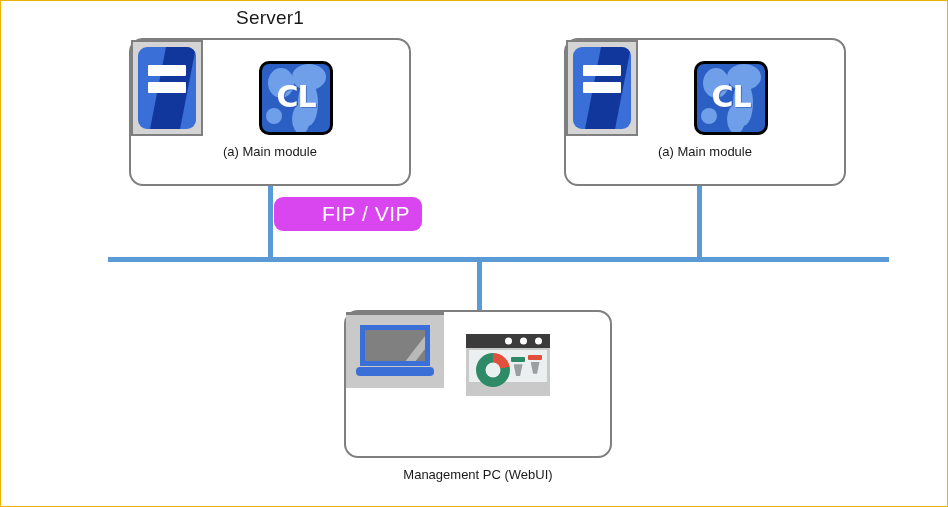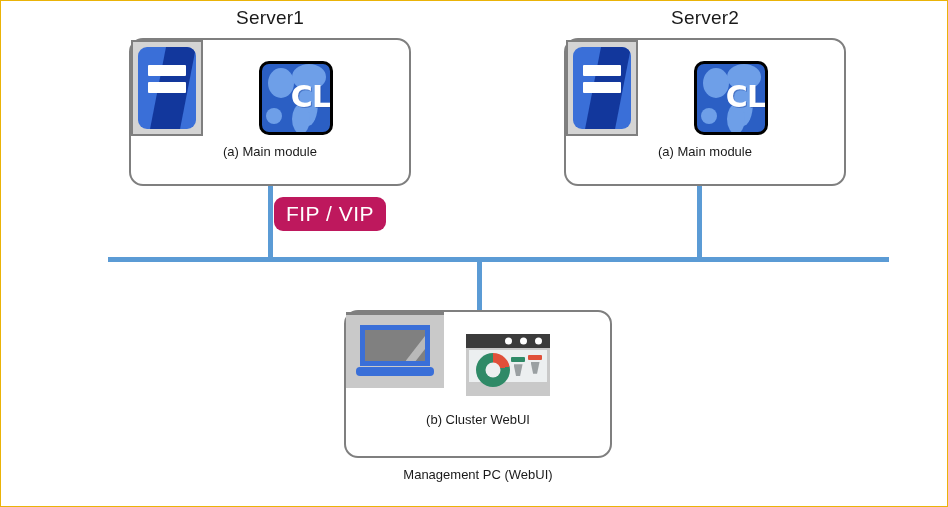--- a/index.html
+++ b/index.html
@@ -53,28 +53,29 @@
   }
   .vline {
     position: absolute;
     background: #5b9bd5;
     width: 5px;
   }
 
   
   .badge {
     position: absolute;
-    background: #be185d;
+    background: #d946ef;
     color: #ffffff;
     border-radius: 9px;
     font-size: 21px;
     display: flex;
     align-items: center;
     justify-content: center;
     letter-spacing: 0.5px;
+    padding-left: 36px;
   }
 
   
   .server-icon {
     position: absolute;
     background: #d4d4d4;
     border: 2px solid #7f7f7f;
     box-sizing: border-box;
     padding: 5px;
   }
@@ -118,21 +119,21 @@
   .cl-logo .blob {
     position: absolute;
     background: #6e9fe8;
     border-radius: 50%;
   }
   .cl-logo .cl-text {
     position: absolute;
     left: 0; right: 0;
     top: 50%;
     transform: translateY(-52%);
-    text-align: right;
+    text-align: center;
     font-family: "DejaVu Sans", sans-serif;
     font-weight: bold;
     color: #ffffff;
     font-size: 30px;
     letter-spacing: -1px;
     line-height: 1;
     text-shadow: 1px 1px 0 rgba(40,80,170,.55);
   }
 
   
@@ -253,21 +254,20 @@
     <div class="blob" style="left:6px; top:4px; width:26px; height:30px;"></div>
     <div class="blob" style="left:30px; top:0px; width:34px; height:26px;"></div>
     <div class="blob" style="left:36px; top:16px; width:20px; height:46px;"></div>
     <div class="blob" style="left:30px; top:40px; width:18px; height:30px;"></div>
     <div class="blob" style="left:4px; top:44px; width:16px; height:16px;"></div>
     <div class="cl-text">CL</div>
   </div>
 
   <div class="caption" style="left:130px; top:143px; width:278px;">(a) Main module</div>
 
-  <div class="node-title" style="left:563px; top:6px; width:282px;">Server2</div>
 
   <div class="box" style="left:563px; top:37px; width:282px; height:148px;"></div>
 
   <div class="server-icon" style="left:565px; top:39px; width:72px; height:96px;">
     <div class="body">
       <div class="shade"></div>
       <div class="bar bar1"></div>
       <div class="bar bar2"></div>
     </div>
   </div>
@@ -317,17 +317,16 @@
         <div class="cap" style="background:#2f8a67;"></div>
         <div class="stem"></div>
       </div>
       <div class="mini" style="left:76%; top:14%;">
         <div class="cap" style="background:#e0503a;"></div>
         <div class="stem"></div>
       </div>
     </div>
   </div>
 
-  <div class="caption" style="left:345px; top:411px; width:264px;">(b) Cluster WebUI</div>
 
   <div class="caption" style="left:343px; top:466px; width:268px;">Management PC (WebUI)</div>
 
 </div>
 
 </body></html>

